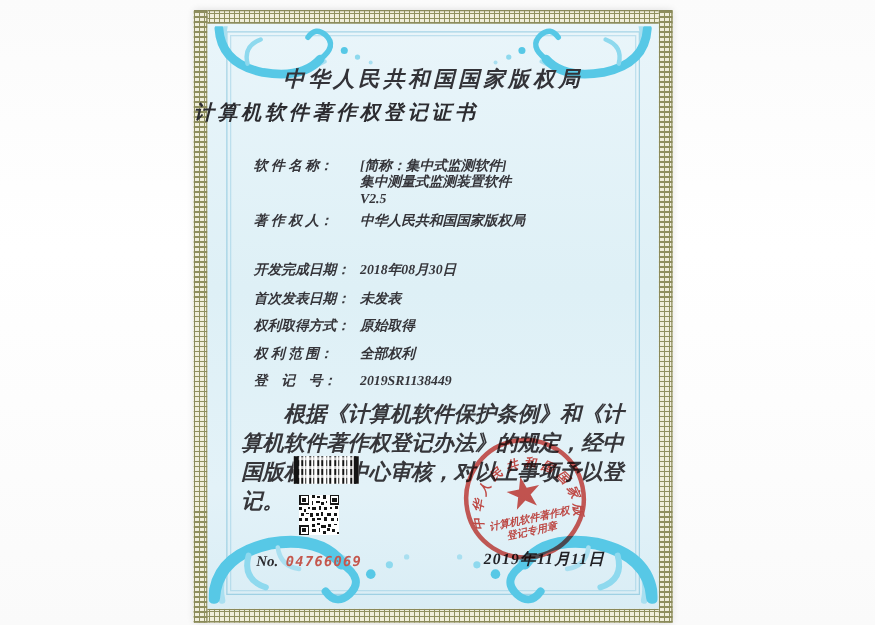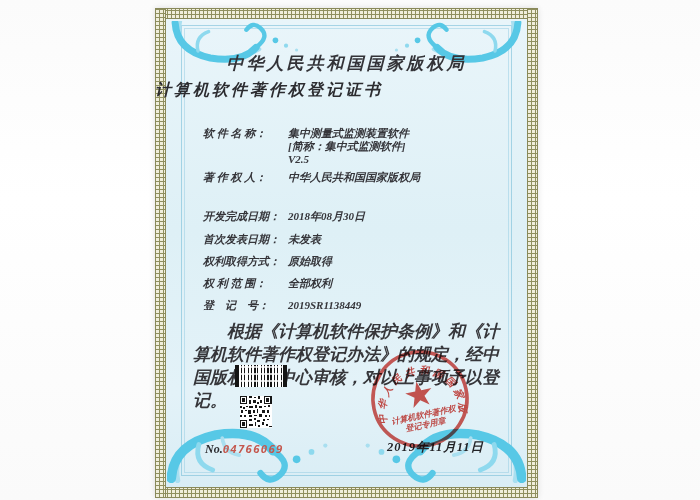--- a/index.html
+++ b/index.html
@@ -57,21 +57,21 @@
       linear-gradient(#141414,#141414),
       repeating-linear-gradient(0deg, rgba(255,255,255,0) 0 5px, rgba(255,255,255,.75) 5px 7px),
       repeating-linear-gradient(90deg, #141414 0 1.4px, #ffffff 1.4px 3px, #141414 3px 4.2px, #ffffff 4.2px 6.6px);
     background-repeat:no-repeat,no-repeat,repeat,repeat;
     background-size:4px 100%,4px 100%,auto,auto;
     background-position:left top,right top,6px 0,6px 0;
   }
   .qr{position:absolute;left:83px;top:388px;width:35px;height:32px;}
   .serial{position:absolute;left:50px;top:434px;font-size:12px;font-weight:bold;color:#2b2b2f;}
   .serial .num{font-family:"DejaVu Sans Mono","Liberation Mono",monospace;
-    font-size:11px;font-weight:bold;color:#c4574d;letter-spacing:1px;}
+    font-size:11px;font-weight:bold;color:#c4574d;letter-spacing:1px;margin-left:6px;}
   .seal{position:absolute;left:215px;top:341px;width:100px;height:100px;
     transform:rotate(-12deg);opacity:.93;mix-blend-mode:multiply;}
   .issue-date{position:absolute;left:232px;top:431px;width:160px;
     font-size:12.5px;font-weight:bold;letter-spacing:1px;color:#222226;}
 </style>
 </head>
 <body>
 
 <div class="photo">
   <div class="cert">
@@ -125,22 +125,22 @@
 
     <div class="content">
 
       <div class="title1">中华人民共和国国家版权局</div>
       <div class="title2">计算机软件著作权登记证书</div>
 
 
       <div class="row r0">
         <span class="lbl">软 件 名 称：</span>
         <span class="val">
+          <span style="display:block">[简称：集中式监测软件]</span>
           <span style="display:block">集中测量式监测装置软件</span>
-          <span style="display:block">[简称：集中式监测软件]</span>
           <span style="display:block">V2.5</span>
         </span>
       </div>
       <div class="row r1">
         <span class="lbl">著 作 权 人：</span>
         <span class="val">中华人民共和国国家版权局</span>
       </div>
       <div class="row r2">
         <span class="lbl">开发完成日期：</span>
         <span class="val">2018年08月30日</span>

